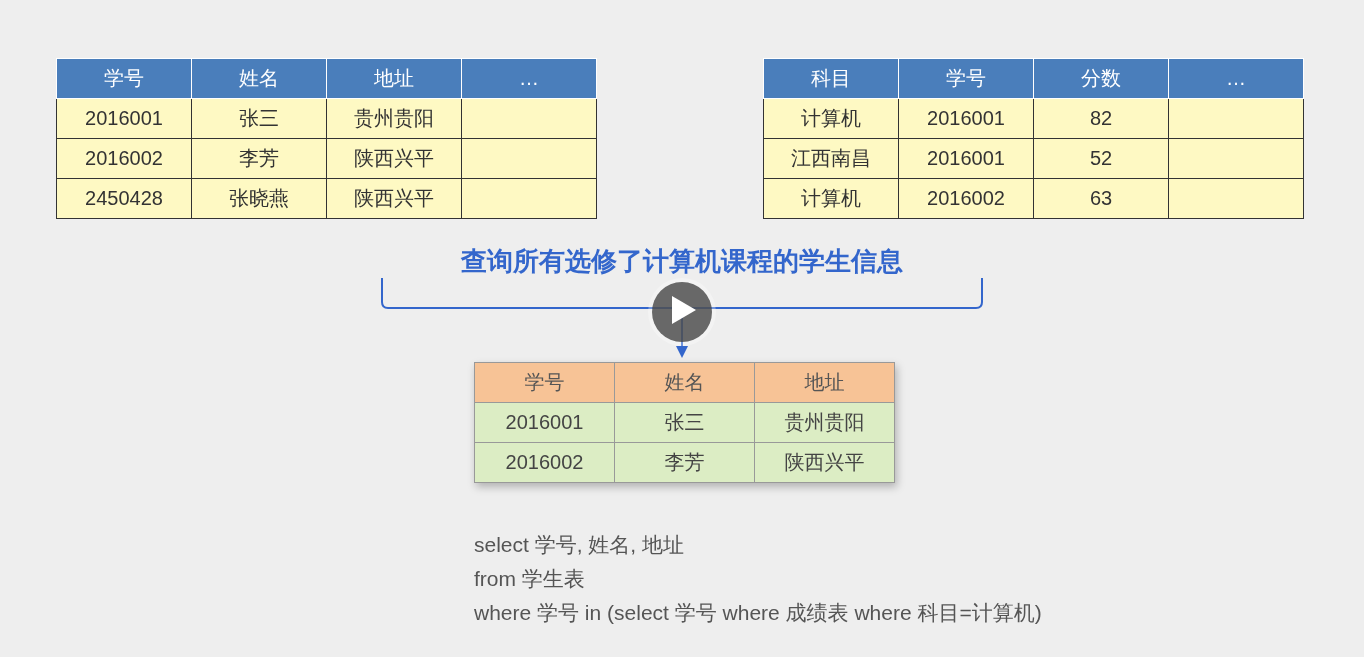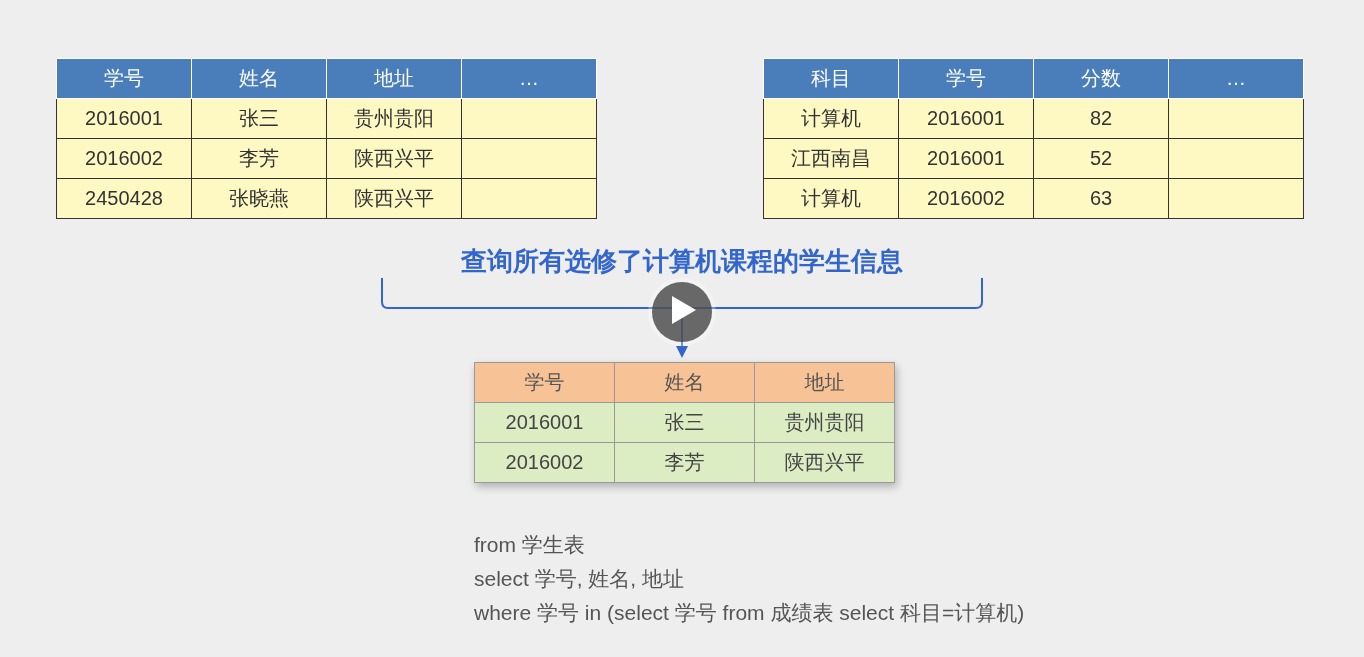--- a/index.html
+++ b/index.html
@@ -208,16 +208,16 @@
     </tr>
     <tr>
       <td>2016002</td>
       <td>李芳</td>
       <td>陕西兴平</td>
     </tr>
   </tbody>
 </table>
 
 <div class="sql-block">
+  <div>select 学号, 姓名, 地址</div>
   <div>from 学生表</div>
-  <div>select 学号, 姓名, 地址</div>
-  <div>where 学号 in (select 学号 from 成绩表 select 科目=计算机)</div>
+  <div>where 学号 in (select 学号 where 成绩表 where 科目=计算机)</div>
 </div>
 
 </body></html>

